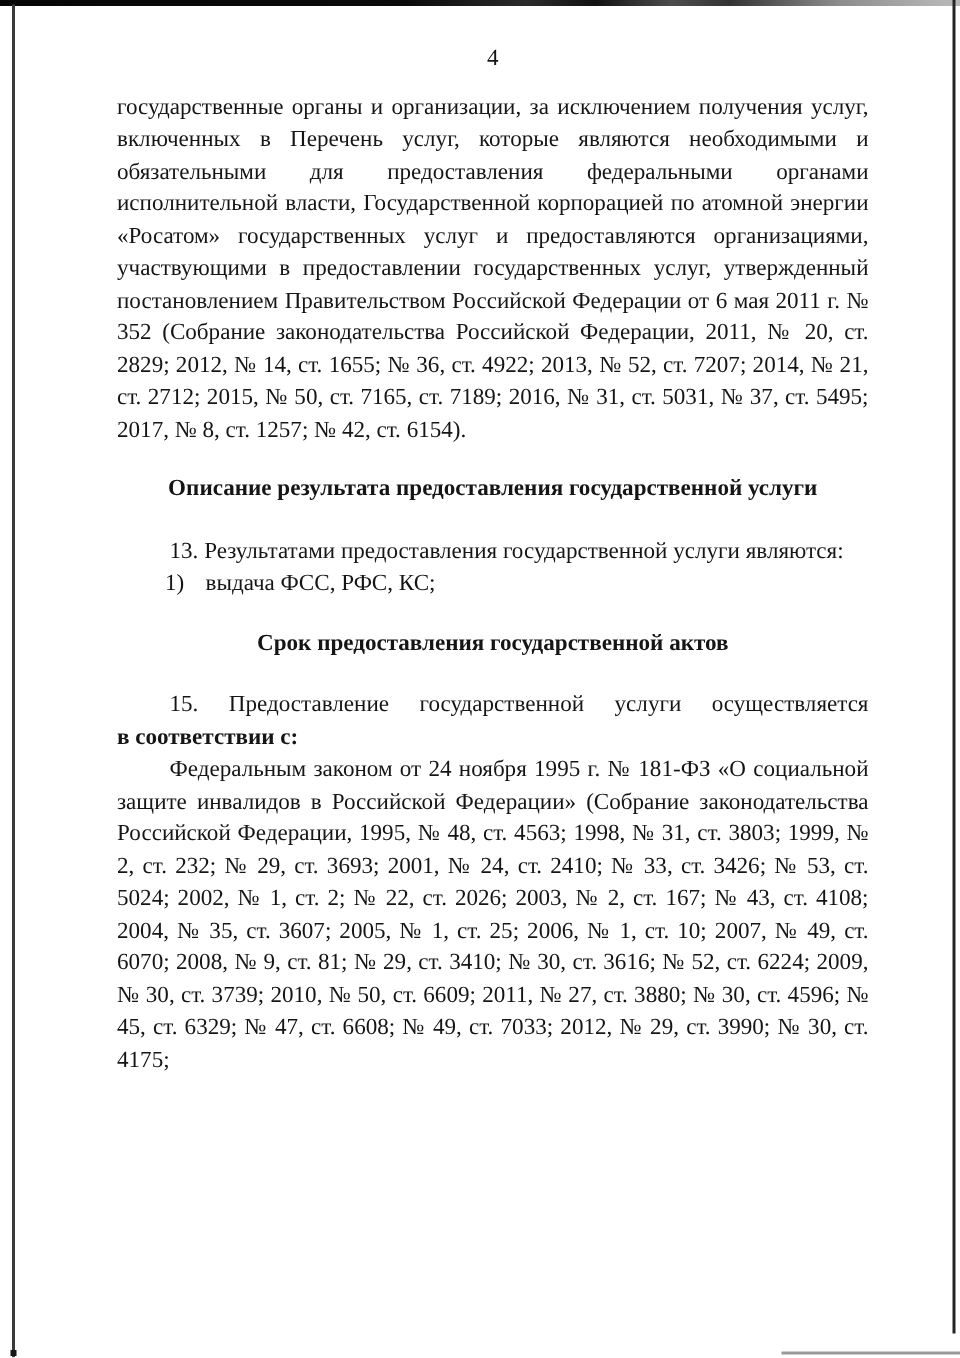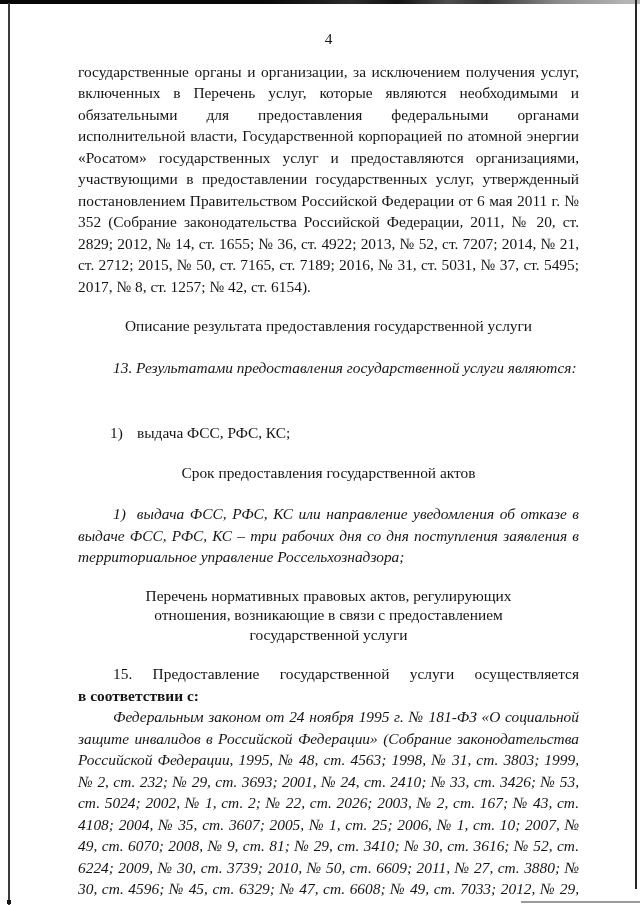--- a/index.html
+++ b/index.html
@@ -35,26 +35,26 @@
     position: absolute; top: 900px; left: 7px; width: 4px; height: 4px;
     background: #161616;
   }
   
   .content {
     position: absolute; left: 78px; top: 28px; width: 501px;
     font-size: 15.4px; line-height: 21.5px;
   }
   .pagenum { text-align: center; margin: 0 0 11px 0; }
   p.body { margin: 0; text-align: justify; }
-  .indent { text-indent: 35px; font-style: italic; }
+  .indent { text-indent: 35px; }
   .heading {
-    font-weight: normal; text-align: center; margin: 18px 0 20px 0;
+    font-weight: bold; text-align: center; margin: 18px 0 20px 0;
   }
   .heading-multiline { line-height: 19.5px; margin: 18px 0 19px 0; }
-  .list-row { padding-left: 32px; margin-top: 44px; }
+  .list-row { padding-left: 32px; }
   .list-num { display: inline-block; width: 27px; }
   .num-gap { margin-right: 11px; }
   .justify-last { text-align: justify; text-align-last: justify; text-indent: 35px; margin: 0; }
   .plainline { margin: 0; font-weight: bold; }
 </style>
 </head>
 <body>
 
 <div class="page">
 
@@ -74,30 +74,22 @@
 
     <p class="body indent">13. Результатами предоставления государственной услуги являются:</p>
 
     <div class="list-row">
       <span class="list-num">1)</span><span>выдача ФСС, РФС, КС;</span>
     </div>
 
     <div class="heading">Срок предоставления государственной актов</div>
 
 
-    <p class="body indent">
-      <span class="num-gap">1)</span><span>выдача ФСС, РФС, КС или направление уведомления об отказе в выдаче ФСС, РФС, КС – три рабочих дня со дня поступления заявления в территориальное управление Россельхознадзора;</span>
-    </p>
 
 
-    <div class="heading heading-multiline">
-      <div>Перечень нормативных правовых актов, регулирующих</div>
-      <div>отношения, возникающие в связи с предоставлением</div>
-      <div>государственной услуги</div>
-    </div>
 
     <p class="justify-last">15. Предоставление государственной услуги осуществляется</p>
     <p class="plainline">в соответствии с:</p>
 
     <p class="body indent">Федеральным законом от 24 ноября 1995 г. № 181-ФЗ «О социальной защите инвалидов в Российской Федерации» (Собрание законодательства Российской Федерации, 1995, № 48, ст. 4563; 1998, № 31, ст. 3803; 1999, № 2, ст. 232; № 29, ст. 3693; 2001, № 24, ст. 2410; № 33, ст. 3426; № 53, ст. 5024; 2002, № 1, ст. 2; № 22, ст. 2026; 2003, № 2, ст. 167; № 43, ст. 4108; 2004, № 35, ст. 3607; 2005, № 1, ст. 25; 2006, № 1, ст. 10; 2007, № 49, ст. 6070; 2008, № 9, ст. 81; № 29, ст. 3410; № 30, ст. 3616; № 52, ст. 6224; 2009, № 30, ст. 3739; 2010, № 50, ст. 6609; 2011, № 27, ст. 3880; № 30, ст. 4596; № 45, ст. 6329; № 47, ст. 6608; № 49, ст. 7033; 2012, № 29, ст. 3990; № 30, ст. 4175;</p>
 
   </div>
 </div>
 
 </body></html>

